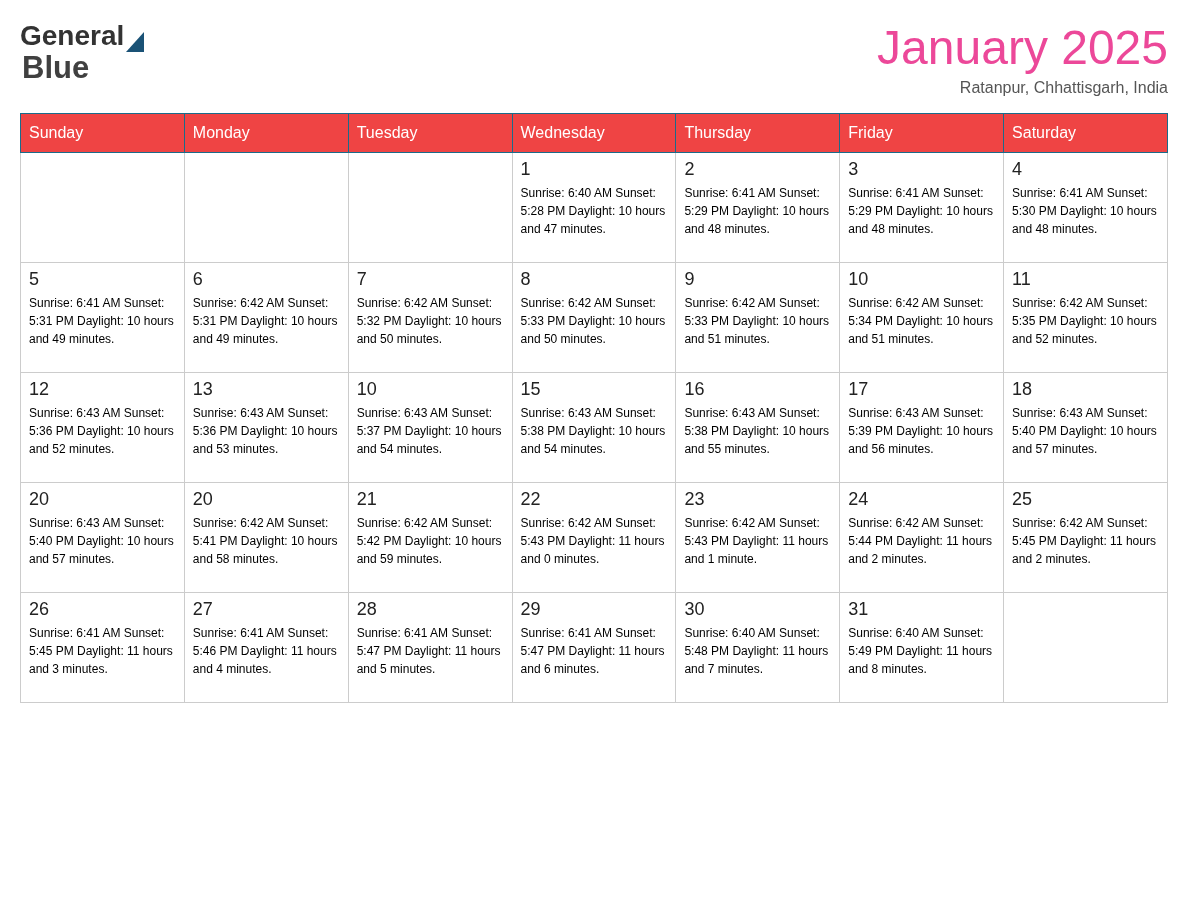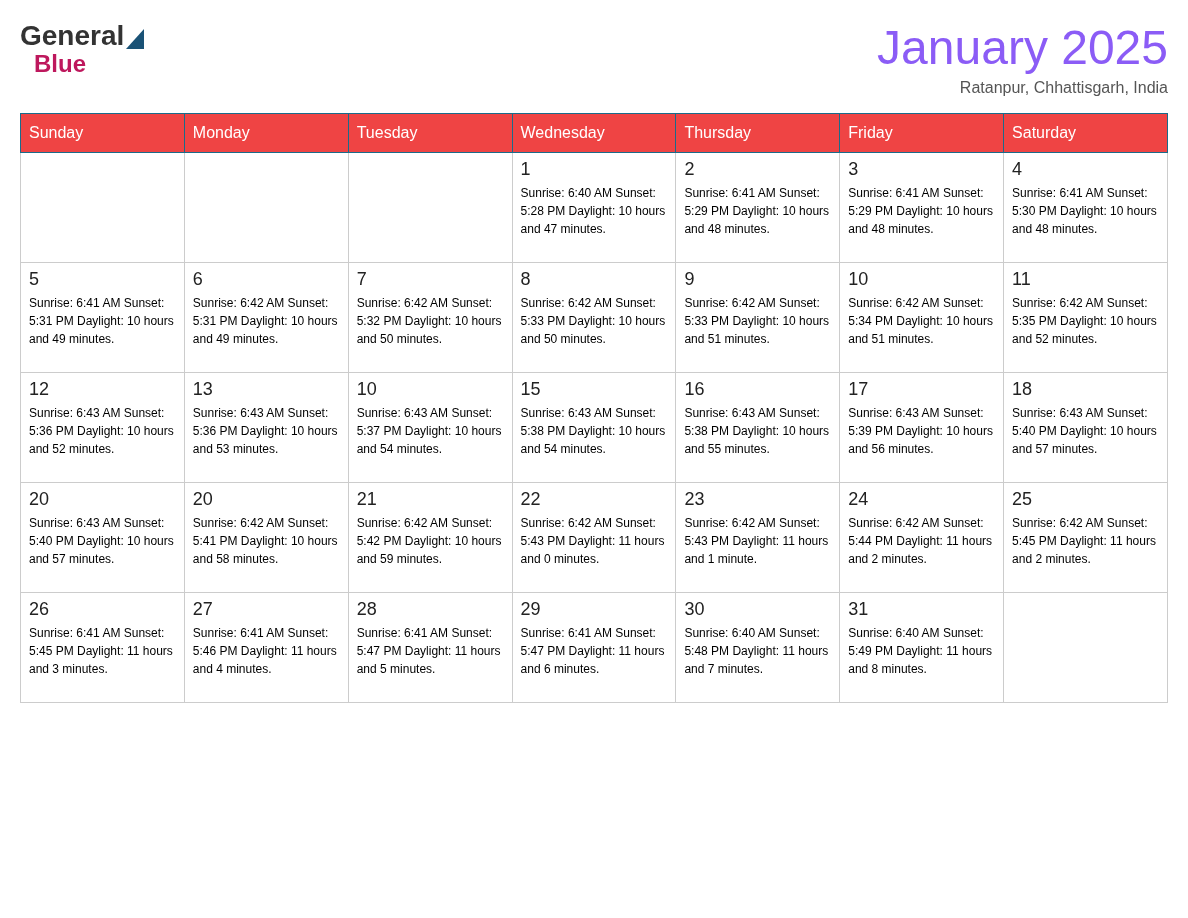--- a/index.html
+++ b/index.html
@@ -15,32 +15,32 @@
       justify-content: space-between;
       align-items: flex-start;
       margin-bottom: 16px;
     }
     .logo-text-general {
       font-size: 28px;
       font-weight: bold;
       color: #333;
     }
     .logo-blue {
-      font-size: 24px;
+      font-size: 31px;
       font-weight: bold;
-      color: #be185d;
-      margin-left: 14px;
+      color: #404040;
+      margin-left: 2px;
     }
     .title-area {
       text-align: right;
     }
     .month-title {
       font-size: 48px;
       font-weight: normal;
-      color: #8b5cf6;
+      color: #ec4899;
     }
     .location-title {
       font-size: 16px;
       color: #555;
       margin-top: 4px;
     }
     .calendar-table {
       width: 100%;
       border-collapse: collapse;
       table-layout: fixed;
@@ -74,21 +74,21 @@
     .empty-cell {
       background: #fff;
     }
     .logo-wrapper {
       display: flex;
       flex-direction: column;
       align-items: flex-start;
     }
     .logo-row1 {
       display: flex;
-      align-items: center;
+      align-items: flex-end;
     }
     .logo-row2 {
       margin-top: -2px;
     }
   </style>
 </head>
 <body>
 
 <div class="header-area">
   <div class="logo-wrapper">

